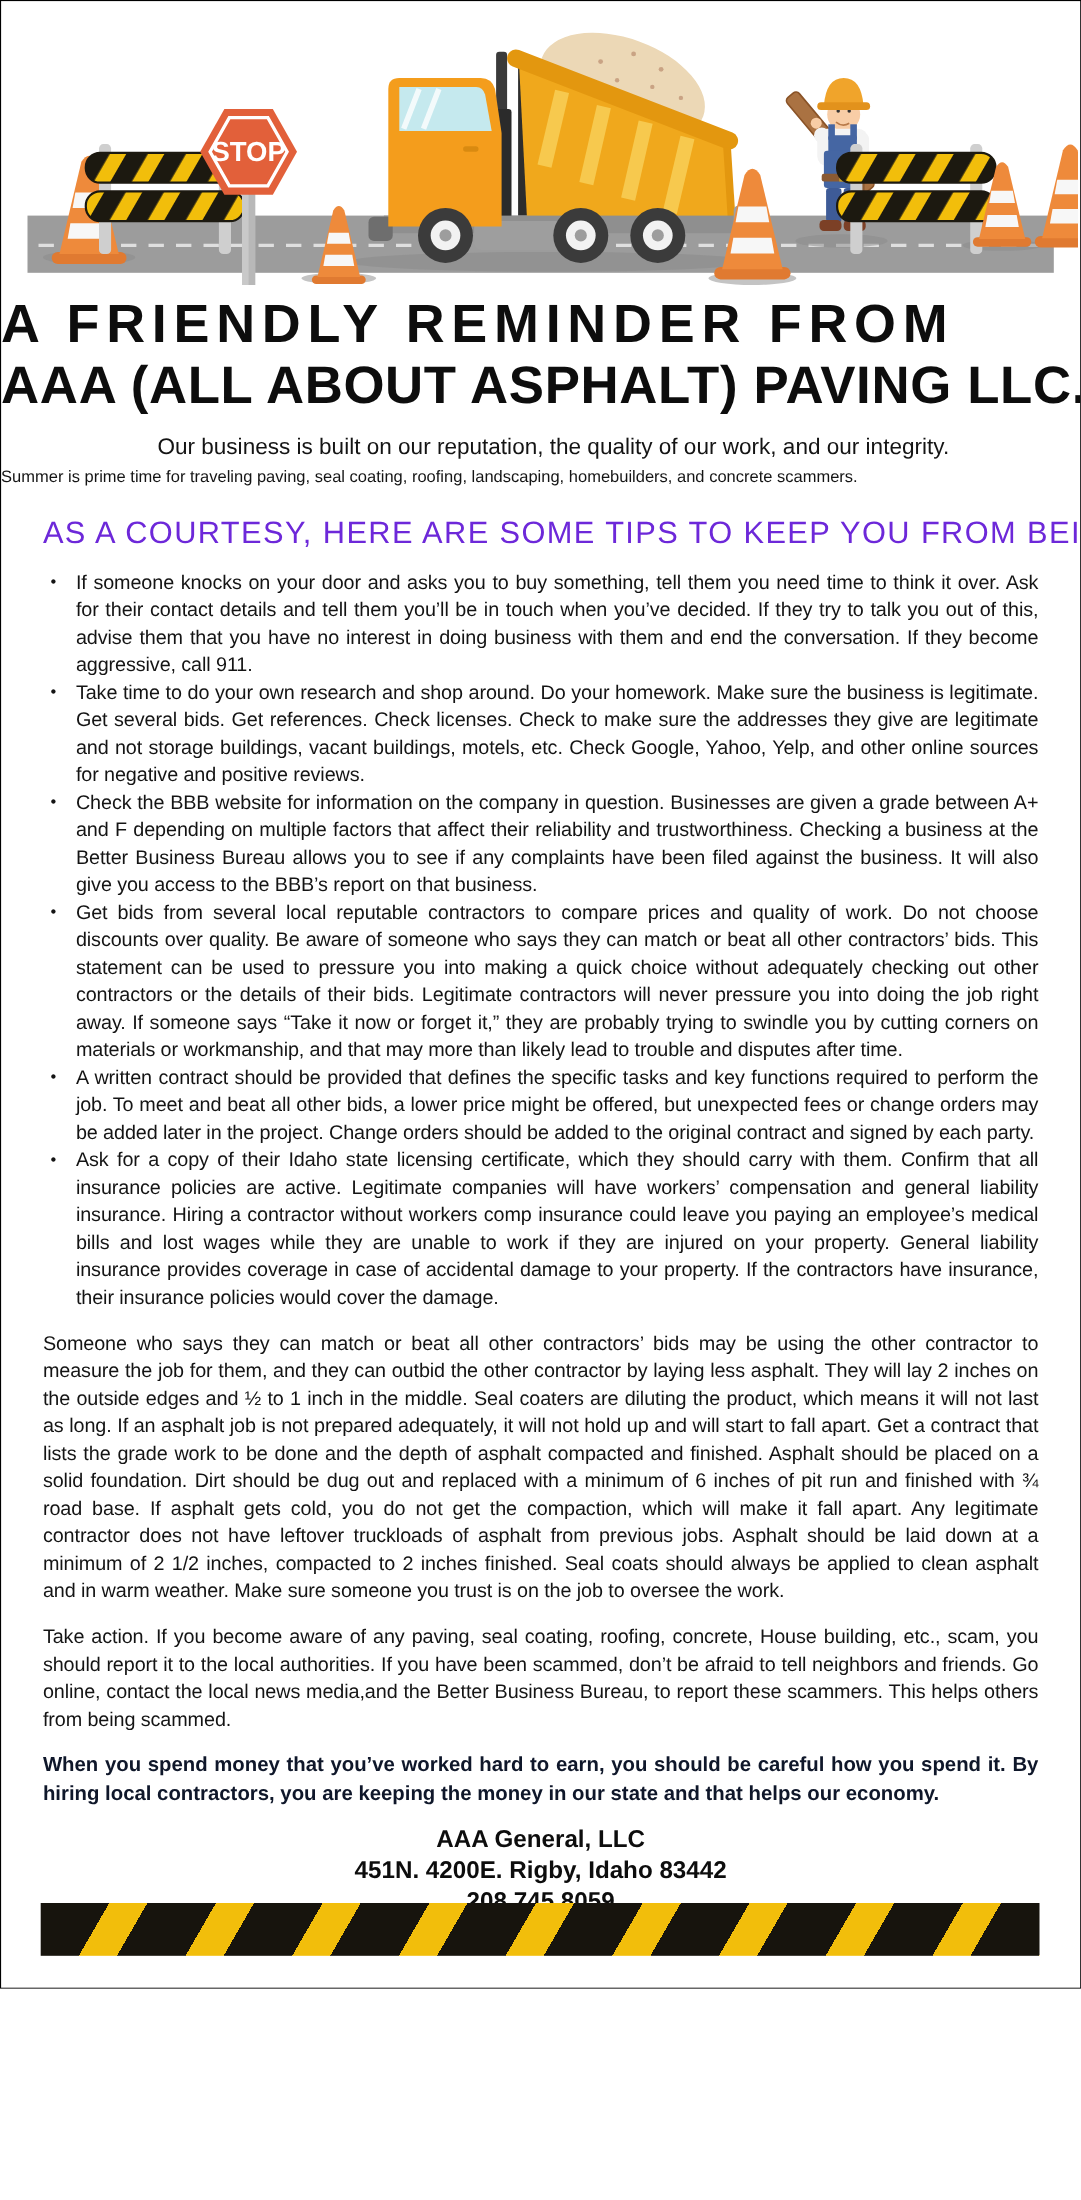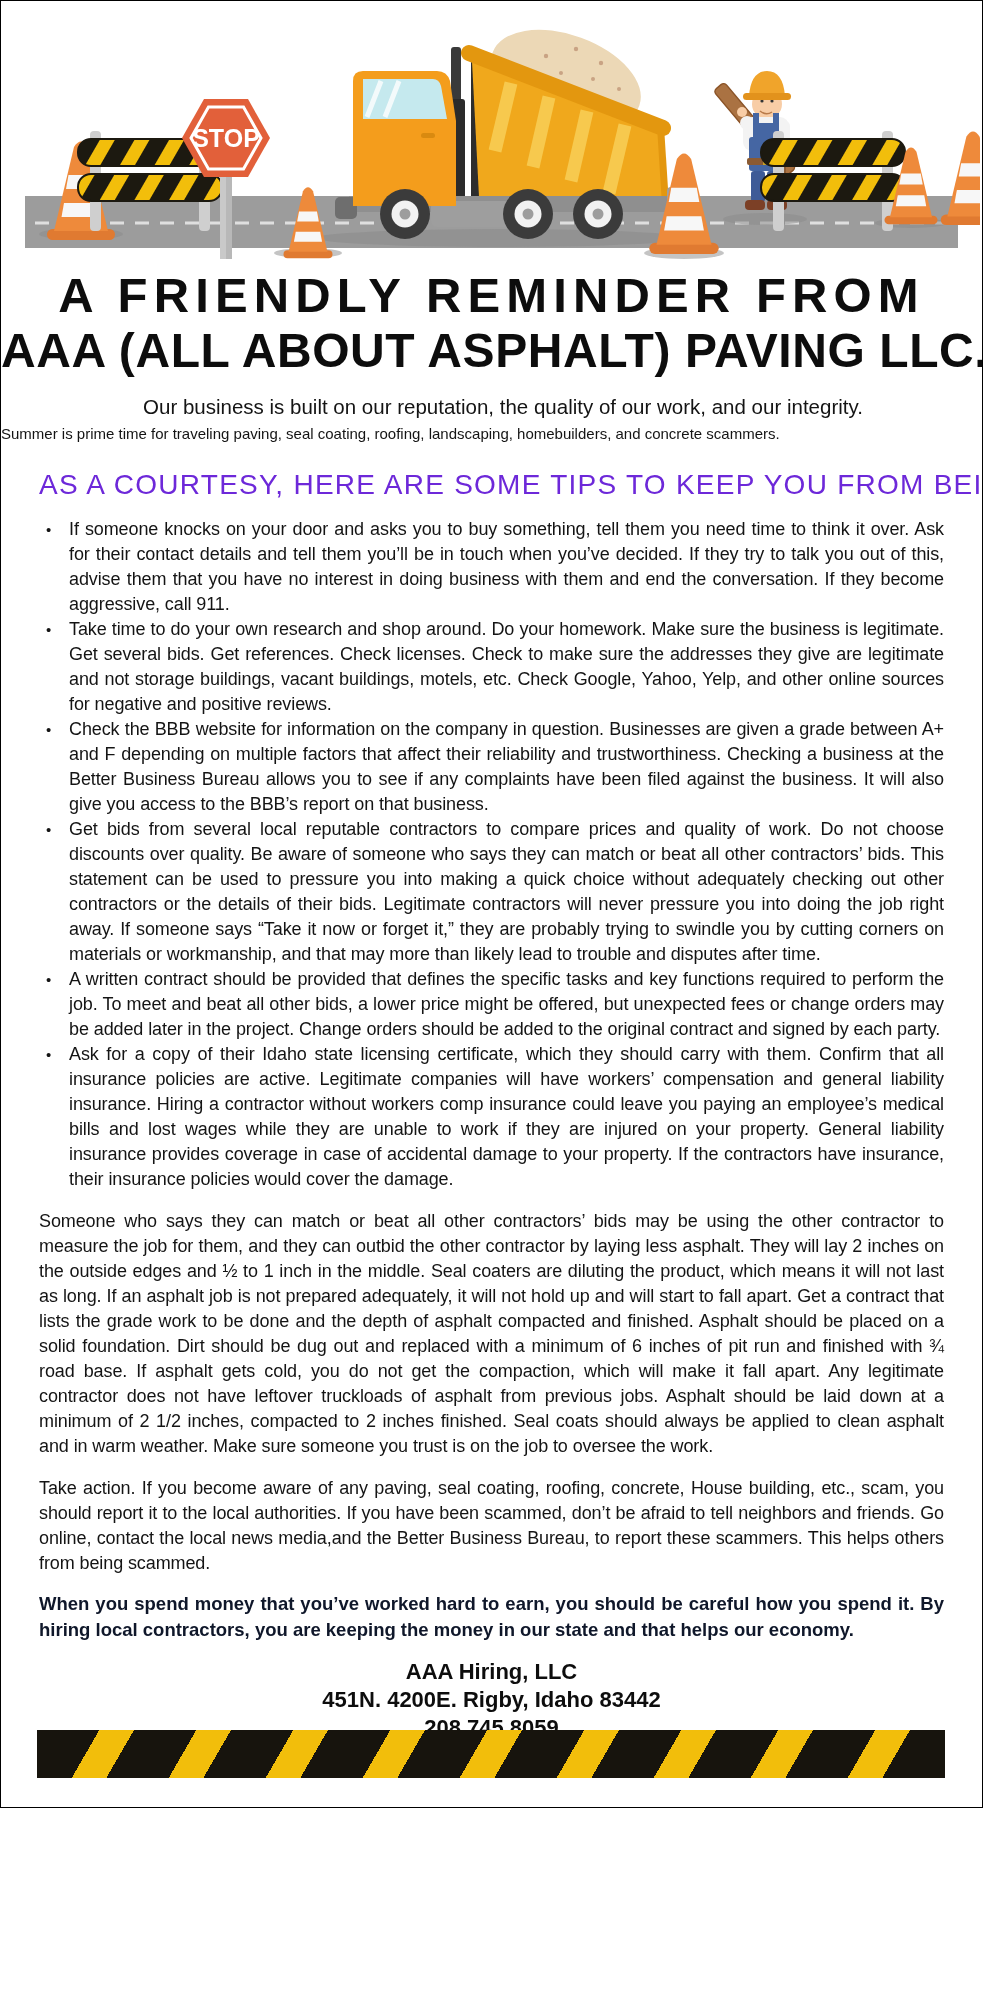--- a/index.html
+++ b/index.html
@@ -12,21 +12,21 @@
     border: 1px solid #000000;
     overflow: hidden;
     font-family: "Liberation Sans", sans-serif;
     color: #141414;
   }
   
   .hero { display: block; width: 979px; height: 258px; }
   
   .title1 {
     margin-top: 12px;
-    text-align: center;
+    text-align: left;
     font-size: 49px;
     line-height: 1.0;
     font-weight: bold;
     letter-spacing: 0.125em;
     white-space: nowrap;
     color: #0d0d0d;
   }
   .title2 {
     margin-top: 7px;
     text-align: center;
@@ -266,21 +266,21 @@
     <li>A written contract should be provided that defines the specific tasks and key functions required to perform the job. To meet and beat all other bids, a lower price might be offered, but unexpected fees or change orders may be added later in the project. Change orders should be added to the original contract and signed by each party.</li>
     <li>Ask for a copy of their Idaho state licensing certificate, which they should carry with them. Confirm that all insurance policies are active. Legitimate companies will have workers’ compensation and general liability insurance. Hiring a contractor without workers comp insurance could leave you paying an employee’s medical bills and lost wages while they are unable to work if they are injured on your property. General liability insurance provides coverage in case of accidental damage to your property. If the contractors have insurance, their insurance policies would cover the damage.</li>
   </ul>
 
   <p class="body-par">Someone who says they can match or beat all other contractors’ bids may be using the other contractor to measure the job for them, and they can outbid the other contractor by laying less asphalt. They will lay 2 inches on the outside edges and ½ to 1 inch in the middle. Seal coaters are diluting the product, which means it will not last as long. If an asphalt job is not prepared adequately, it will not hold up and will start to fall apart. Get a contract that lists the grade work to be done and the depth of asphalt compacted and finished. Asphalt should be placed on a solid foundation. Dirt should be dug out and replaced with a minimum of 6 inches of pit run and finished with ¾ road base. If asphalt gets cold, you do not get the compaction, which will make it fall apart. Any legitimate contractor does not have leftover truckloads of asphalt from previous jobs. Asphalt should be laid down at a minimum of 2 1/2 inches, compacted to 2 inches finished. Seal coats should always be applied to clean asphalt and in warm weather. Make sure someone you trust is on the job to oversee the work.</p>
   <p class="body-par">Take action. If you become aware of any paving, seal coating, roofing, concrete, House building, etc., scam, you should report it to the local authorities. If you have been scammed, don’t be afraid to tell neighbors and friends. Go online,  contact the local news media,and the Better Business Bureau, to report these scammers.  This helps others from being scammed.</p>
 
   <p class="closing">When you spend money that you’ve worked hard to earn, you should be careful how you spend it. By hiring local contractors, you are keeping the money in our state and that helps our economy.</p>
 
   <div class="contact">
-    <div>AAA Hiring, LLC</div>
+    <div>AAA General, LLC</div>
     <div>451N. 4200E. Rigby, Idaho 83442</div>
     <div>208.745.8059</div>
     <div>
       <span>aaapavingroker@yahoo.com</span>
       <span>•</span>
       <span>www.aaapaving.biz</span>
     </div>
   </div>
 
   <div class="hazard-band"></div>

